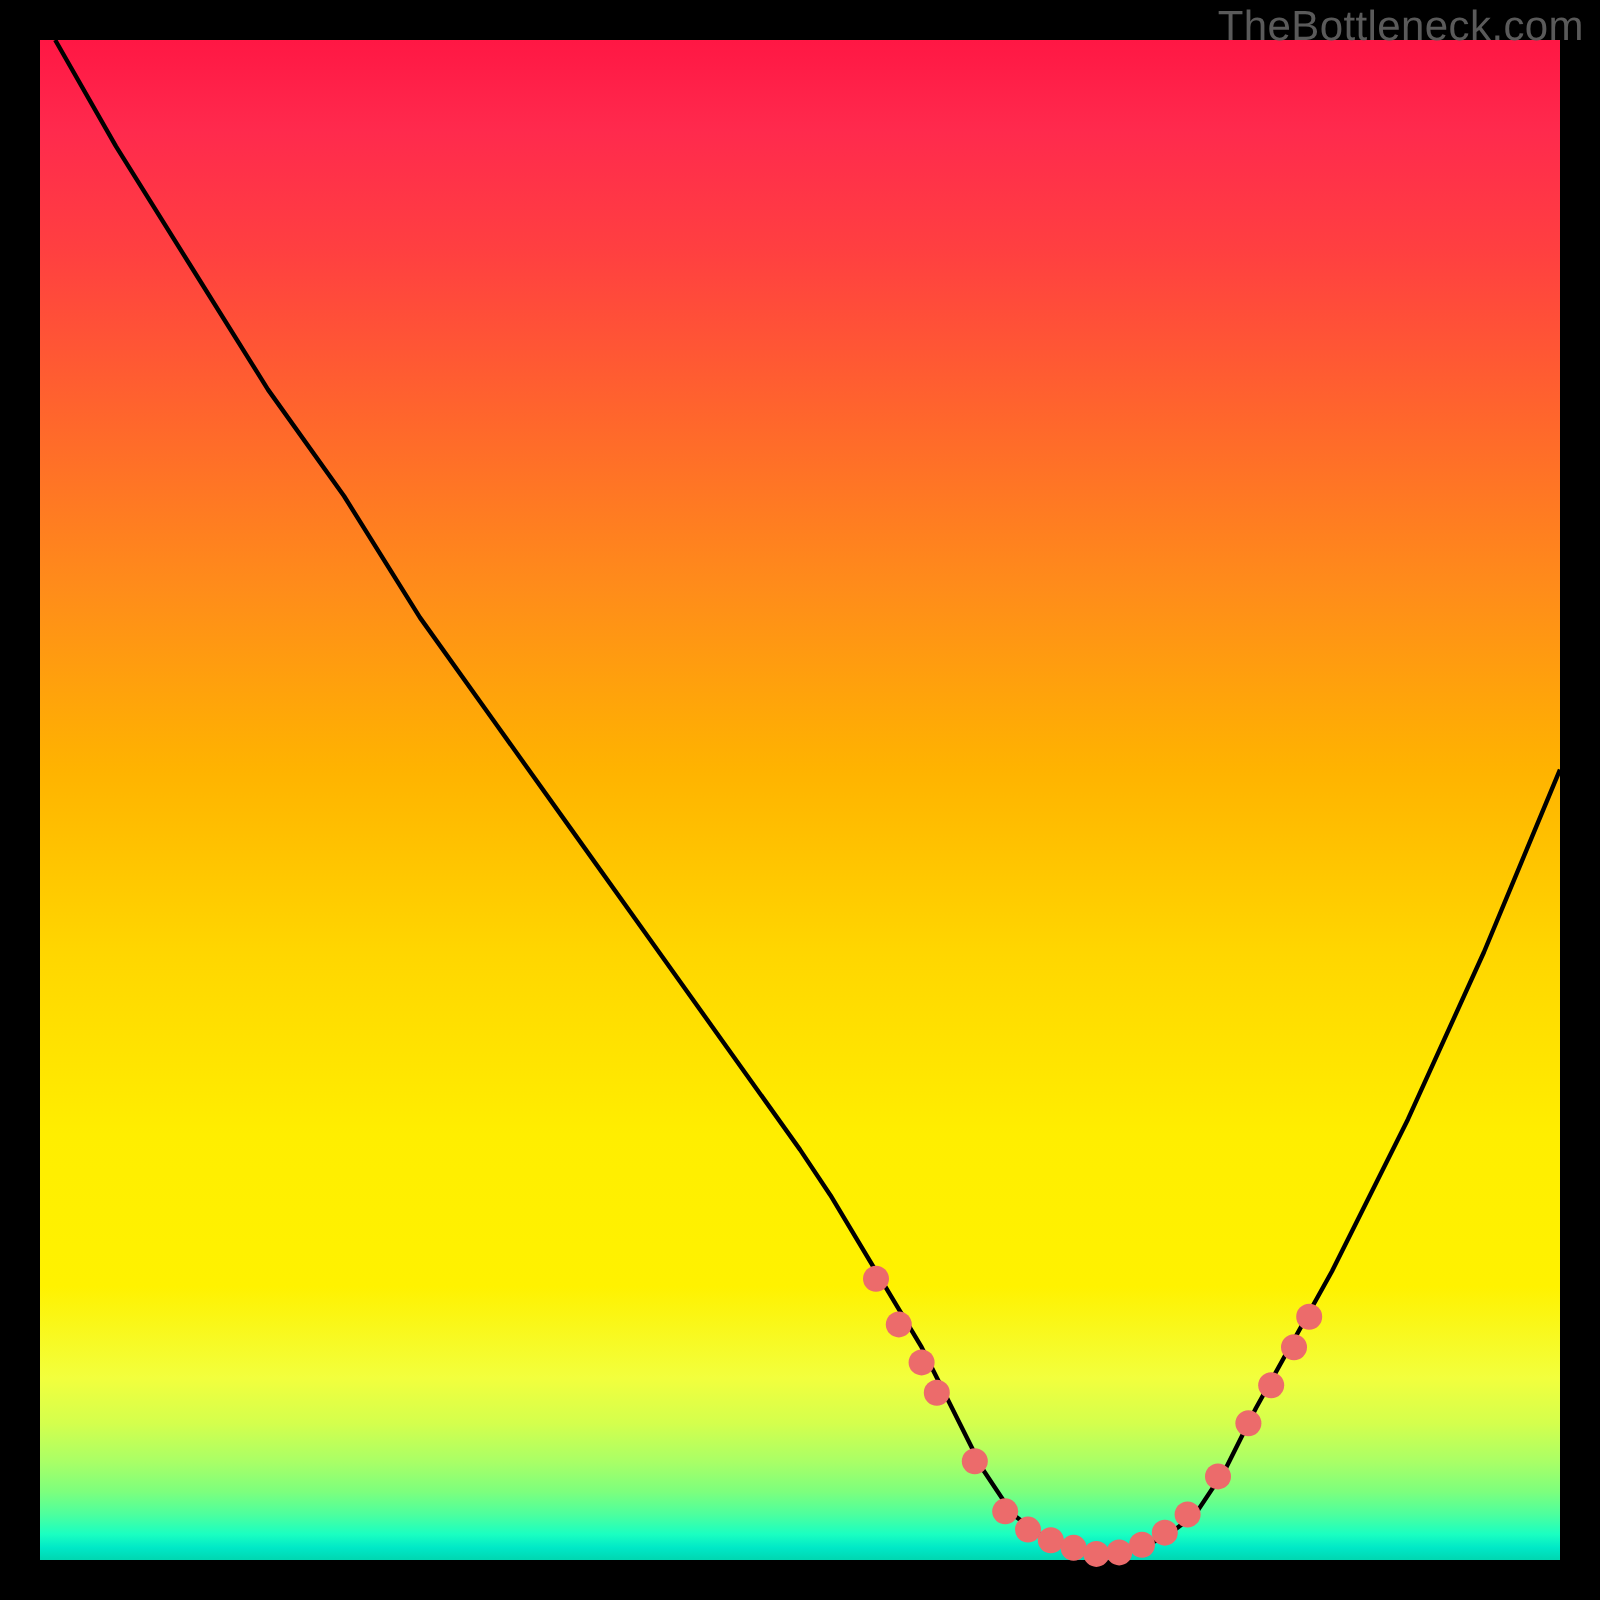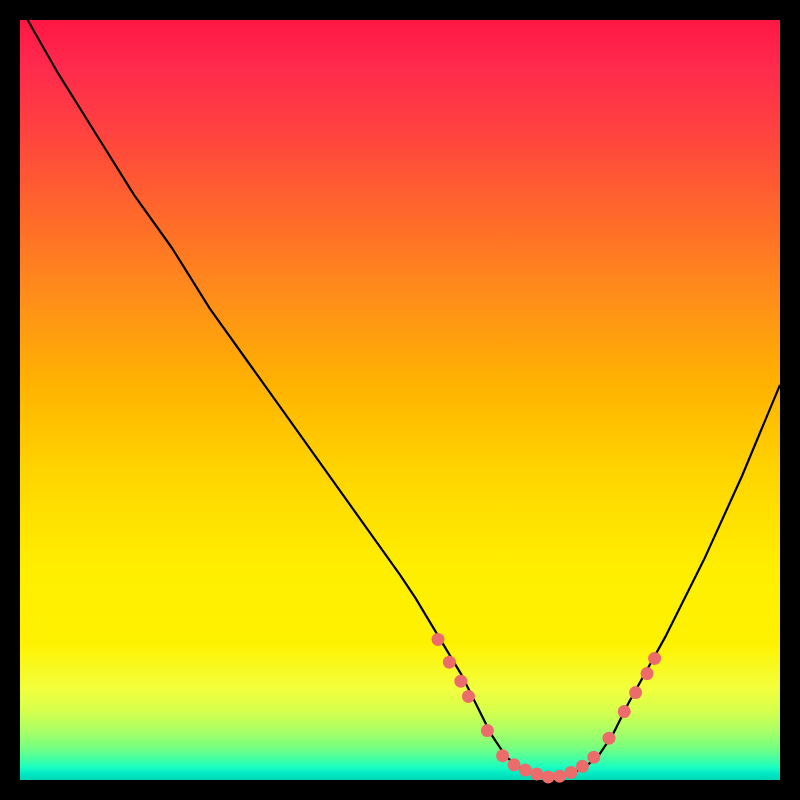--- a/index.html
+++ b/index.html
@@ -88,13 +88,14 @@
         <circle cx="562.40" cy="746.32" r="6.5" fill="#ec6b6b"></circle>
         <circle cx="573.80" cy="737.20" r="6.5" fill="#ec6b6b"></circle>
         <circle cx="589.00" cy="718.20" r="6.5" fill="#ec6b6b"></circle>
         <circle cx="604.20" cy="691.60" r="6.5" fill="#ec6b6b"></circle>
         <circle cx="615.60" cy="672.60" r="6.5" fill="#ec6b6b"></circle>
         <circle cx="627.00" cy="653.60" r="6.5" fill="#ec6b6b"></circle>
         <circle cx="634.60" cy="638.40" r="6.5" fill="#ec6b6b"></circle>
       </g>
   </svg>
 
+  <div class="watermark">TheBottleneck.com</div>
 </div>
 
 </body></html>

